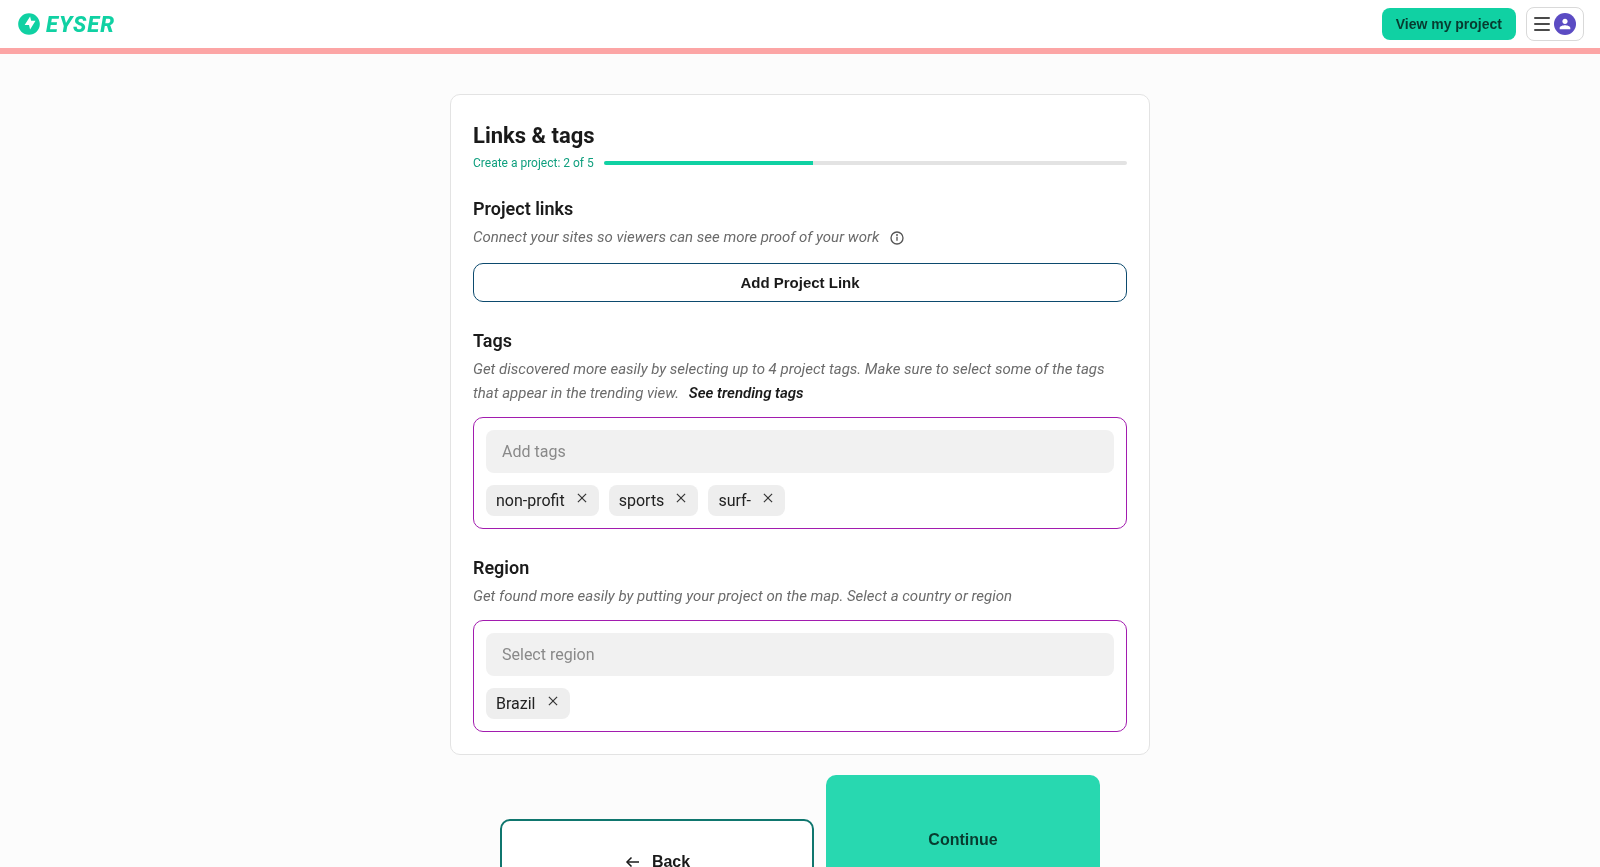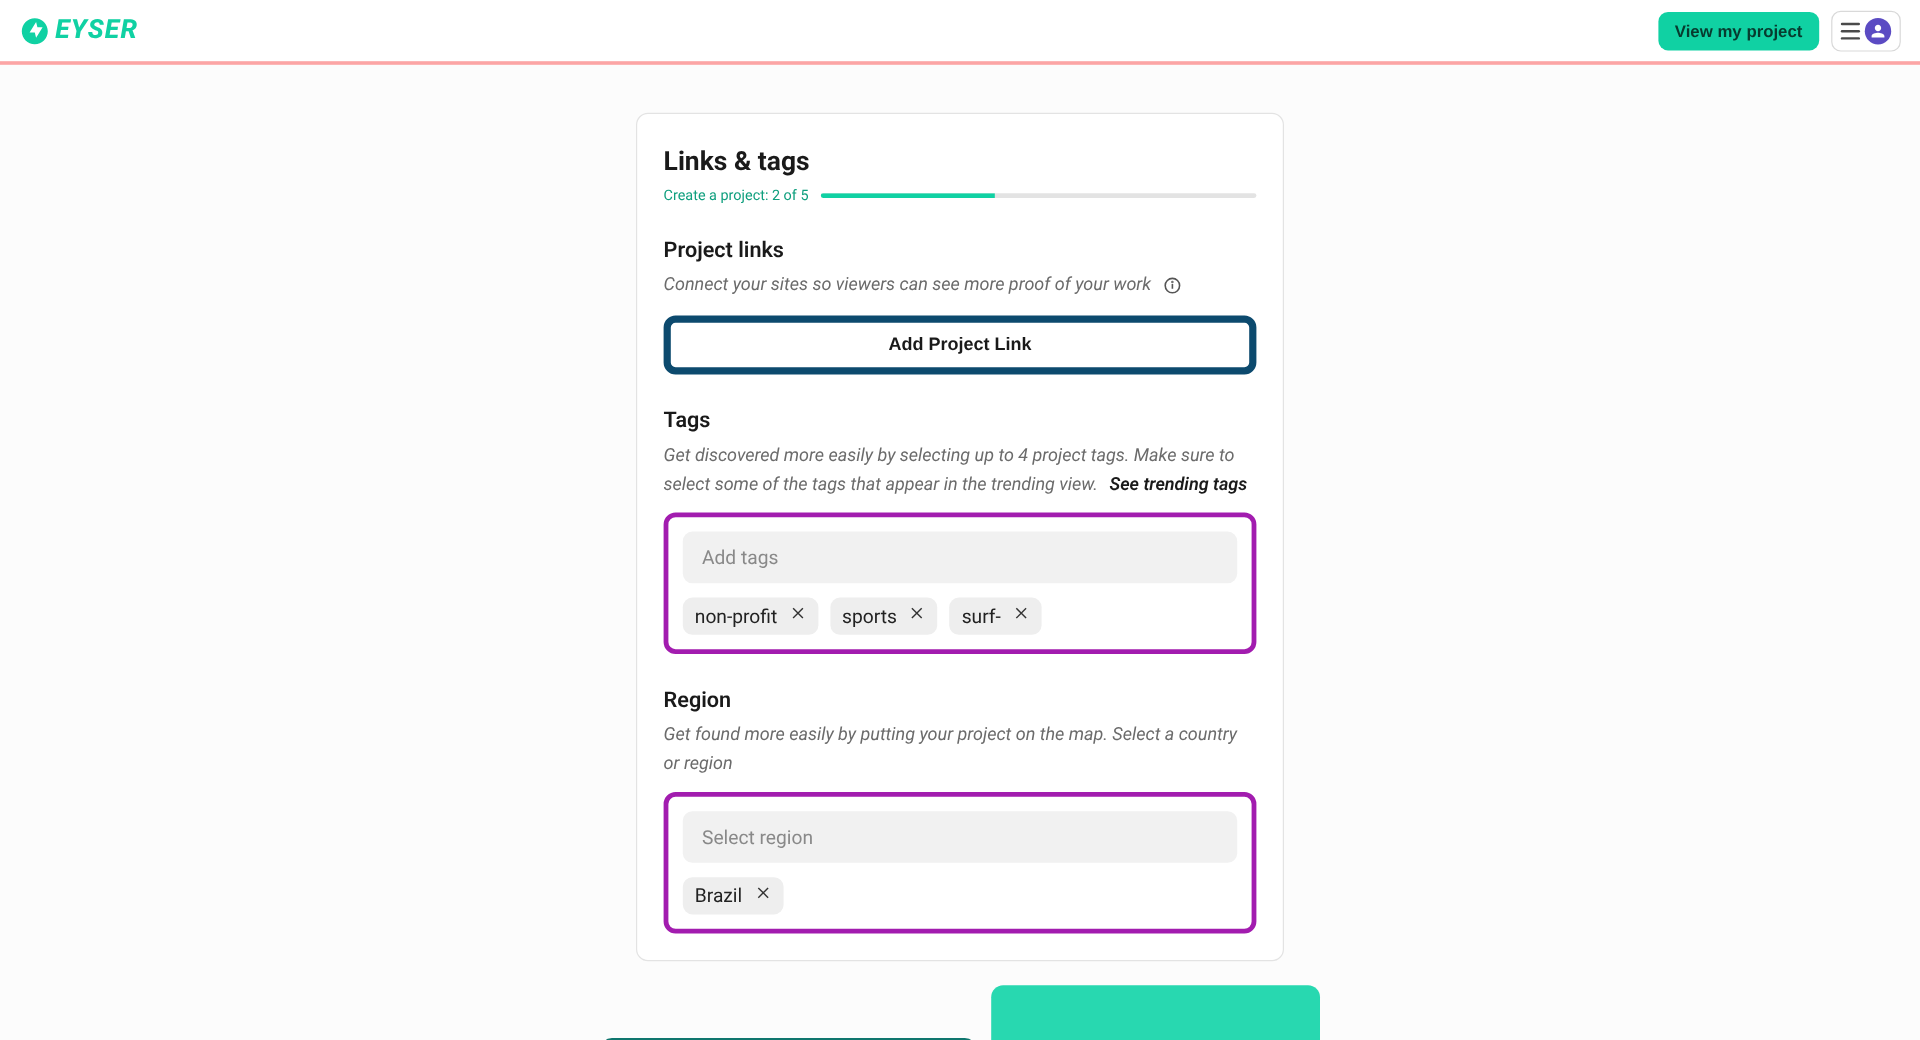--- a/index.html
+++ b/index.html
@@ -15,21 +15,21 @@
       height: 867px;
       overflow: hidden;
     }
     
     .header {
       display: flex;
       align-items: center;
       justify-content: space-between;
       height: 54px;
       padding: 0 16px;
-      border-bottom: 3px solid #fca5a5;
+      border-bottom: 6px solid #fca5a5;
       background: #ffffff;
     }
     .logo {
       display: flex;
       align-items: center;
       gap: 4px;
       color: #10d1a3;
       font-weight: 800;
       font-size: 22px;
       letter-spacing: 1px;
@@ -92,21 +92,21 @@
       fill: #fff;
     }
     
     .main {
       display: flex;
       flex-direction: column;
       align-items: center;
       padding-top: 40px;
     }
     .card {
-      width: 540px;
+      width: 700px;
       background: #fff;
       border: 1px solid #e3e3e3;
       border-radius: 10px;
       padding: 28px 22px 22px 22px;
     }
     .card-title {
       font-size: 22px;
       font-weight: 700;
     }
     .progress-row {
@@ -164,35 +164,35 @@
     }
     .trending-link {
       color: #1a1a1a;
       font-weight: 600;
       font-size: 15px;
       margin-left: 6px;
       cursor: pointer;
     }
     .add-link-btn {
       width: 100%;
-      border: 6px solid #0c4a6e;
+      border: 1px solid #0c4a6e;
       background: #fff;
       padding: 10px;
       border-radius: 10px;
       font-size: 15px;
       font-weight: 600;
       cursor: pointer;
       margin-top: 14px;
       color: #1a1a1a;
     }
     .section-spacer {
       height: 28px;
     }
     .field-wrap {
-      border: 4px solid #a21caf;
+      border: 1px solid #a21caf;
       border-radius: 10px;
       padding: 12px;
       margin-top: 12px;
     }
     .placeholder-line {
       background: #f1f1f1;
       border-radius: 8px;
       padding: 12px 16px;
       font-size: 16px;
       color: #898989;

